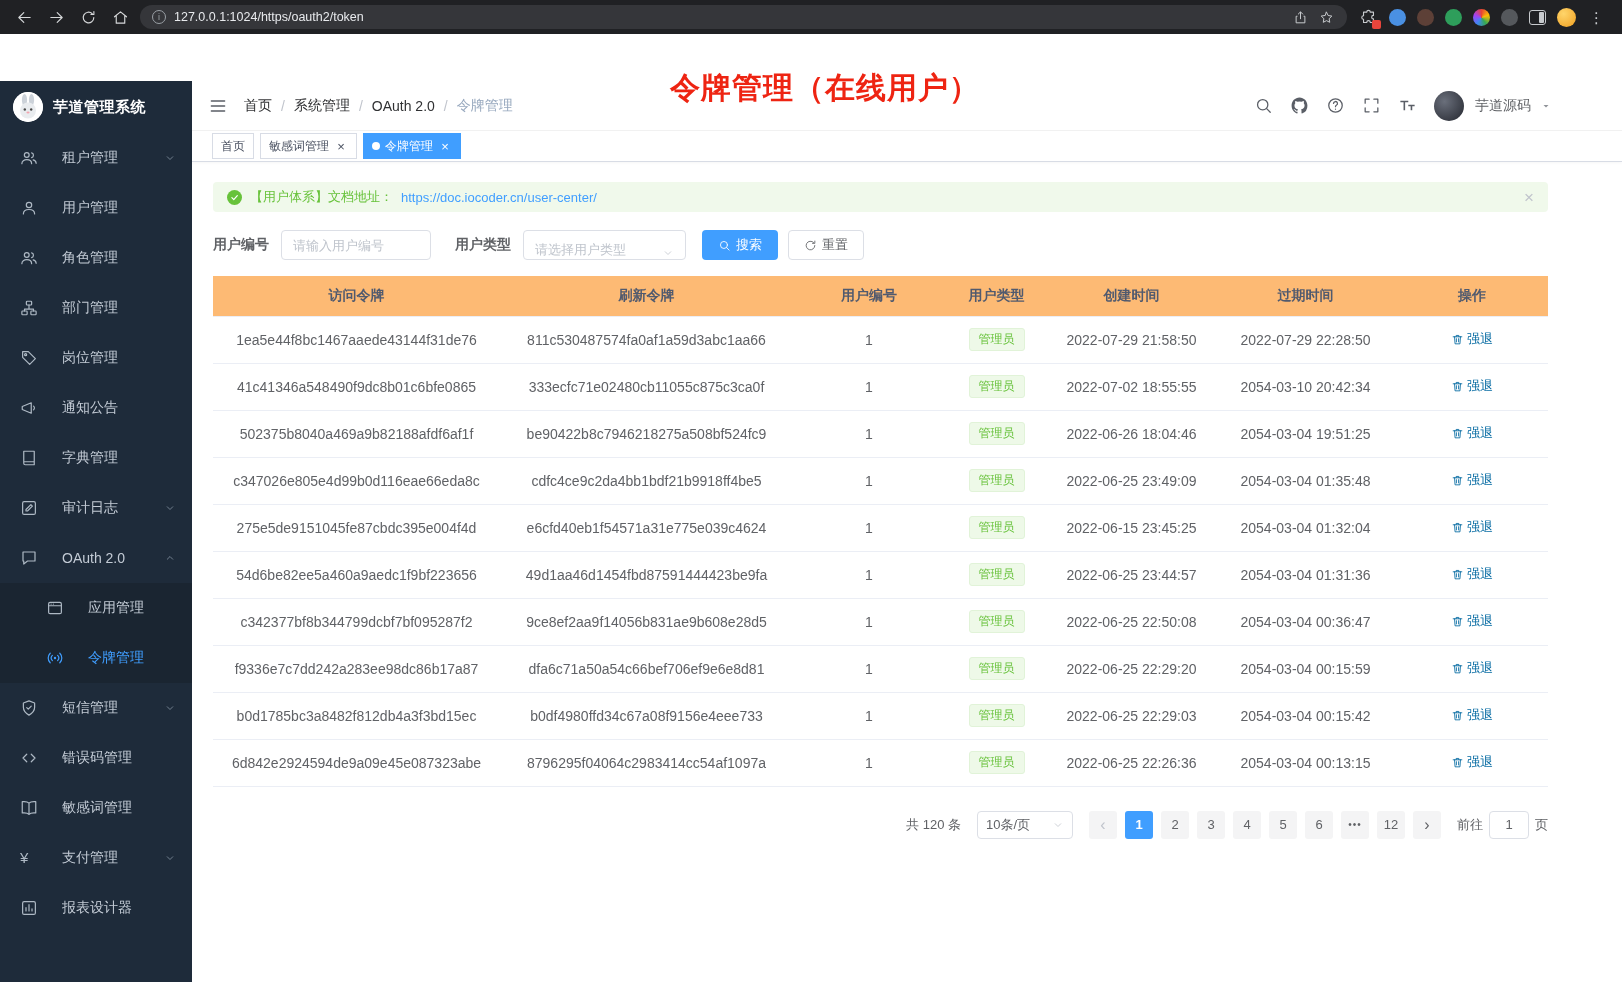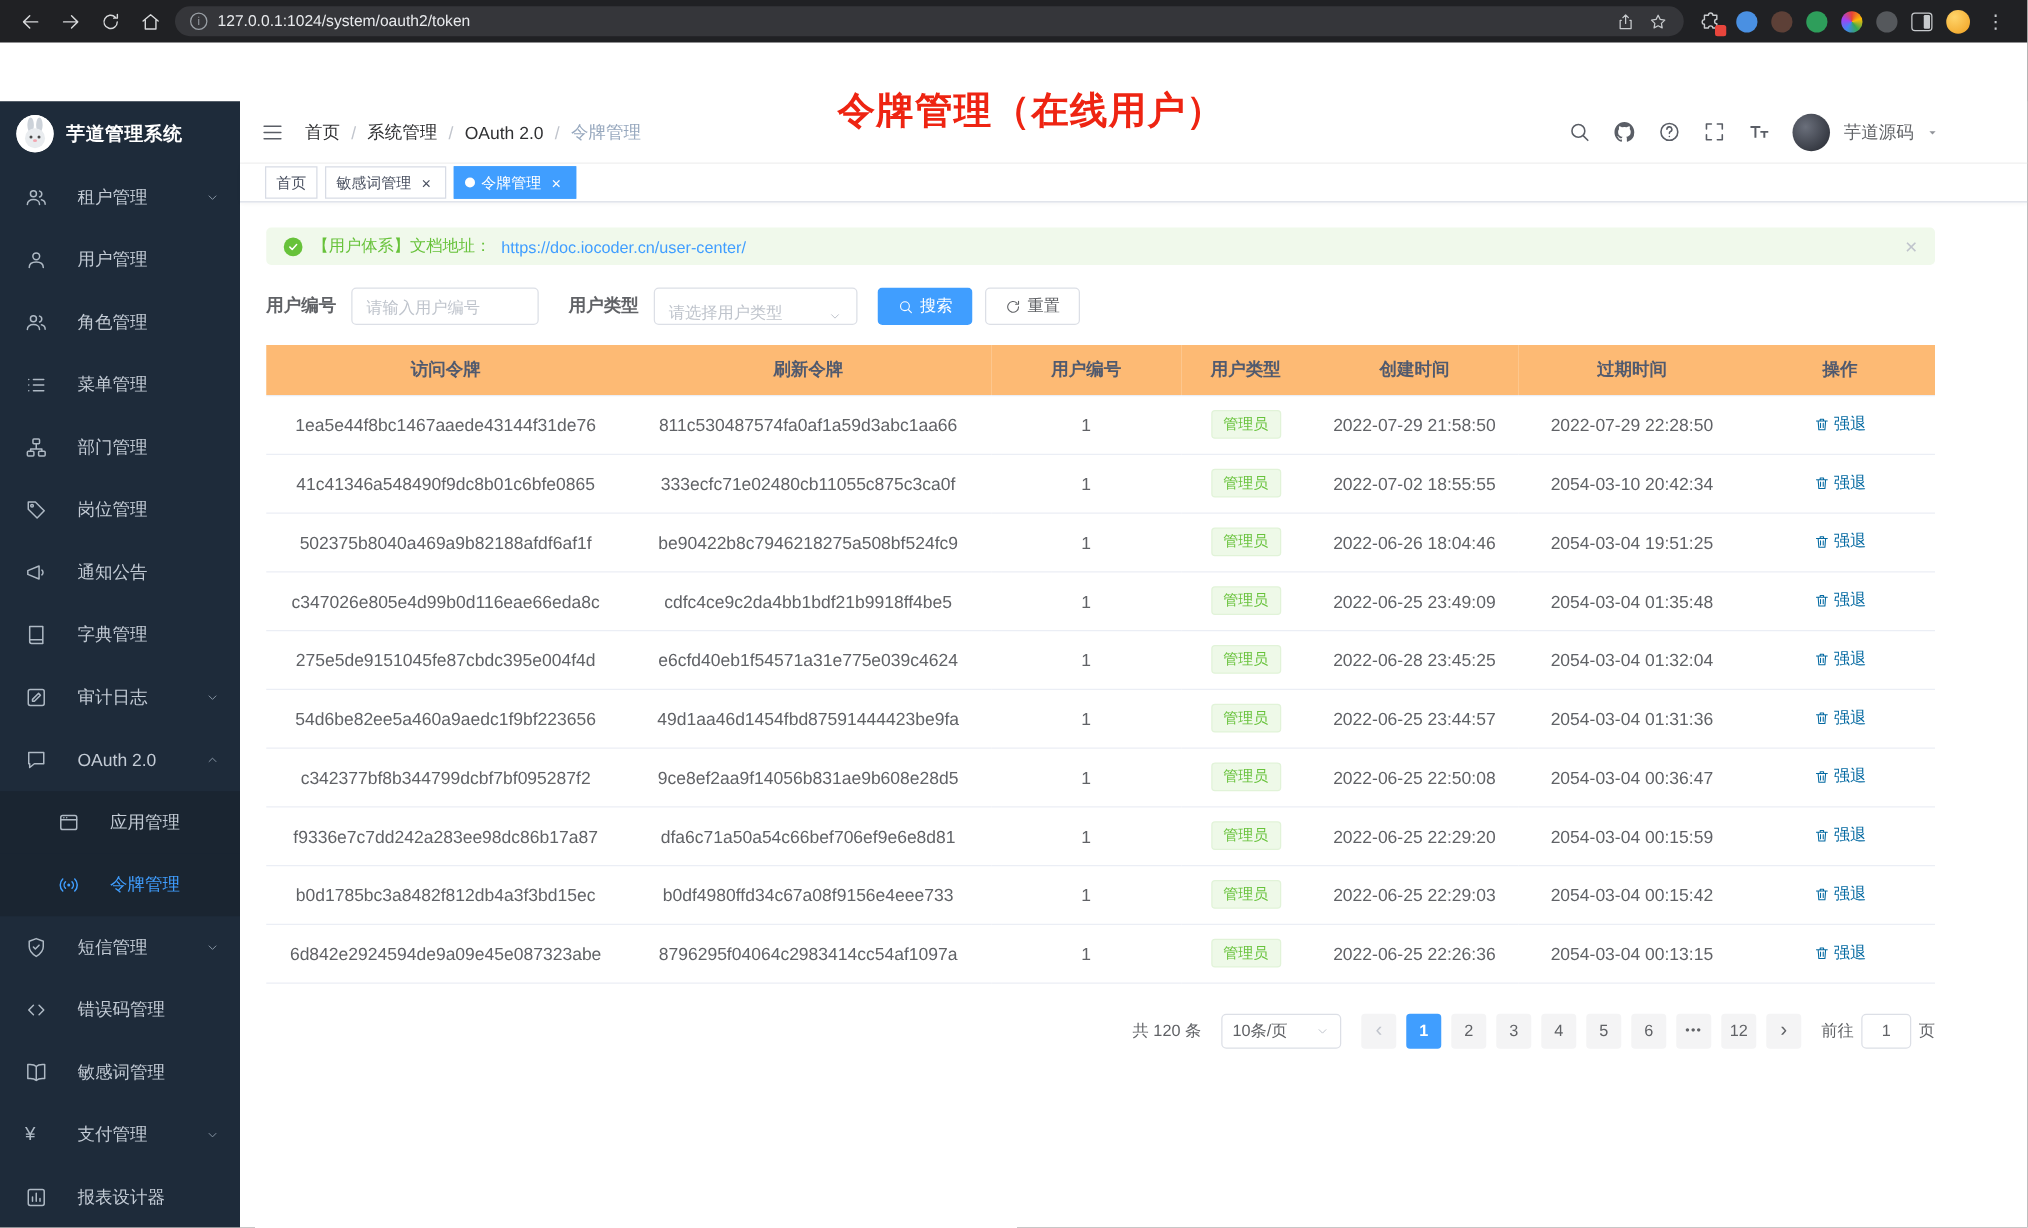--- a/index.html
+++ b/index.html
@@ -142,21 +142,21 @@
           <path d="M19.5 12a7.5 7.5 0 1 1-2.2-5.3M19.6 3.6v4.2h-4.2"></path>
         </svg>
       </span>
     <span class="bnav">
         <svg viewBox="0 0 24 24" fill="none" stroke="currentColor" stroke-width="1.6" stroke-linecap="round" stroke-linejoin="round">
           <path d="M3.5 11L12 4l8.5 7M6 9.5V20h12V9.5"></path>
         </svg>
       </span>
     <div class="addr">
       <span class="info-i">i</span>
-      <span class="url">127.0.0.1:1024/system/oauth2/token</span>
+      <span class="url">127.0.0.1:1024/https/oauth2/token</span>
       <span class="sp"></span>
       <span class="addr-ic">
           <svg viewBox="0 0 24 24" fill="none" stroke="currentColor" stroke-width="1.6" stroke-linecap="round" stroke-linejoin="round">
             <path d="M12 14V3.5M8.5 6.5L12 3l3.5 3.5M6.5 10H5v10.5h14V10h-1.5"></path>
           </svg>
         </span>
       <span class="addr-ic">
           <svg viewBox="0 0 24 24" fill="none" stroke="currentColor" stroke-width="1.6" stroke-linecap="round" stroke-linejoin="round">
             <path d="M12 3.5l2.6 5.3 5.9.9-4.3 4.2 1 5.8-5.2-2.7-5.2 2.7 1-5.8-4.3-4.2 5.9-.9z"></path>
           </svg>
@@ -223,28 +223,20 @@
               <svg viewBox="0 0 24 24" fill="none" stroke="currentColor" stroke-width="1.6" stroke-linecap="round" stroke-linejoin="round">
                 <circle cx="9" cy="8" r="3.2"></circle>
                 <path d="M2.5 19.5c0-3.4 2.9-5.3 6.5-5.3s6.5 1.9 6.5 5.3M15.5 5.2a3.2 3.2 0 0 1 0 6.2M17.5 14.5c2.5.6 4 2.2 4 4.6"></path>
               </svg>
             </span>
             <span class="mlabel">角色管理</span>
           </div>
           <div class="menu-item">
             <span class="mi-icon">
               <svg viewBox="0 0 24 24" fill="none" stroke="currentColor" stroke-width="1.6" stroke-linecap="round" stroke-linejoin="round">
-                <path d="M9 6h11M9 12h11M9 18h11M4 6h.01M4 12h.01M4 18h.01"></path>
-              </svg>
-            </span>
-            <span class="mlabel">菜单管理</span>
-          </div>
-          <div class="menu-item">
-            <span class="mi-icon">
-              <svg viewBox="0 0 24 24" fill="none" stroke="currentColor" stroke-width="1.6" stroke-linecap="round" stroke-linejoin="round">
                 <rect x="8.5" y="3" width="7" height="5" rx="1"></rect>
                 <rect x="2.5" y="16" width="7" height="5" rx="1"></rect>
                 <rect x="14.5" y="16" width="7" height="5" rx="1"></rect>
                 <path d="M12 8v5.5M6 13.5h12M6 13.5V16M18 13.5V16"></path>
               </svg>
             </span>
             <span class="mlabel">部门管理</span>
           </div>
           <div class="menu-item">
             <span class="mi-icon">
@@ -565,21 +557,21 @@
                       </svg>
                     </span>
                     <span>强退</span>
                   </span></td>
               </tr>
               <tr>
                 <td>275e5de9151045fe87cbdc395e004f4d</td>
                 <td>e6cfd40eb1f54571a31e775e039c4624</td>
                 <td>1</td>
                 <td><span class="badge">管理员</span></td>
-                <td>2022-06-28 23:45:25</td>
+                <td>2022-06-15 23:45:25</td>
                 <td>2054-03-04 01:32:04</td>
                 <td><span class="action">
                     <span class="aicon">
                       <svg viewBox="0 0 24 24" fill="none" stroke="currentColor" stroke-width="1.6" stroke-linecap="round" stroke-linejoin="round">
                         <path d="M4 7h16M9.5 7V4.5h5V7M6.5 7l1 13h9l1-13M10 10.5v6M14 10.5v6"></path>
                       </svg>
                     </span>
                     <span>强退</span>
                   </span></td>
               </tr>

